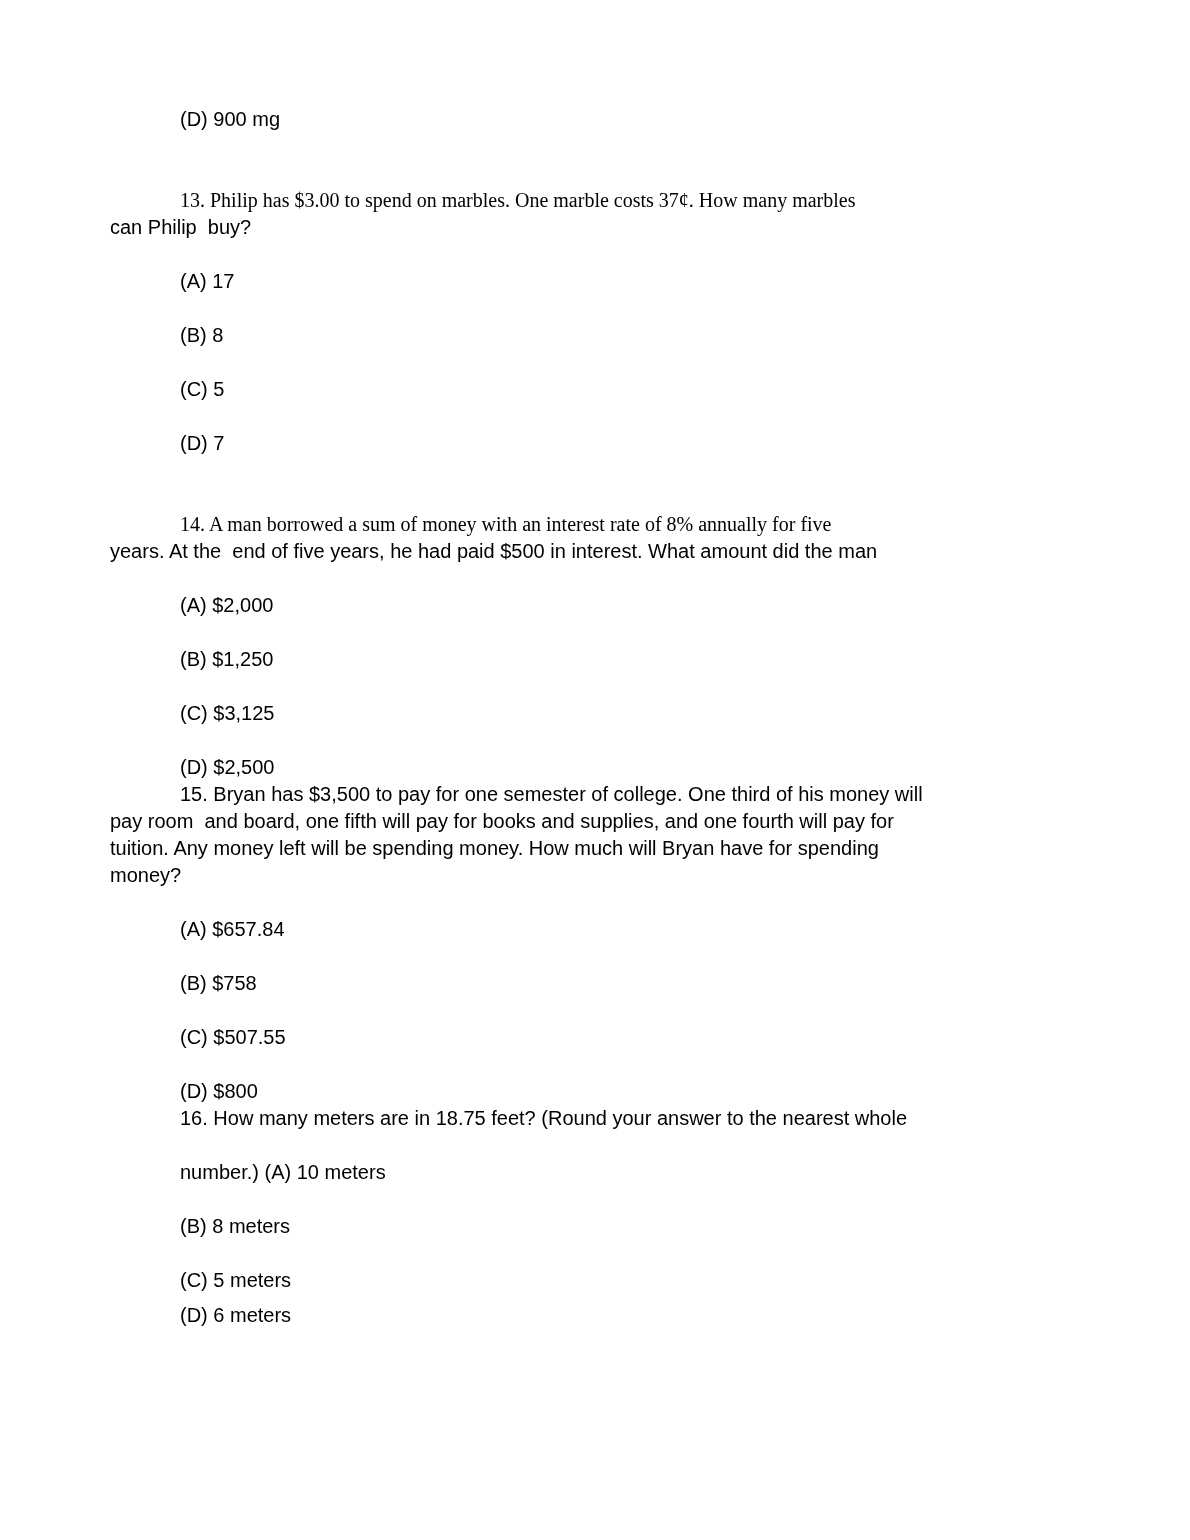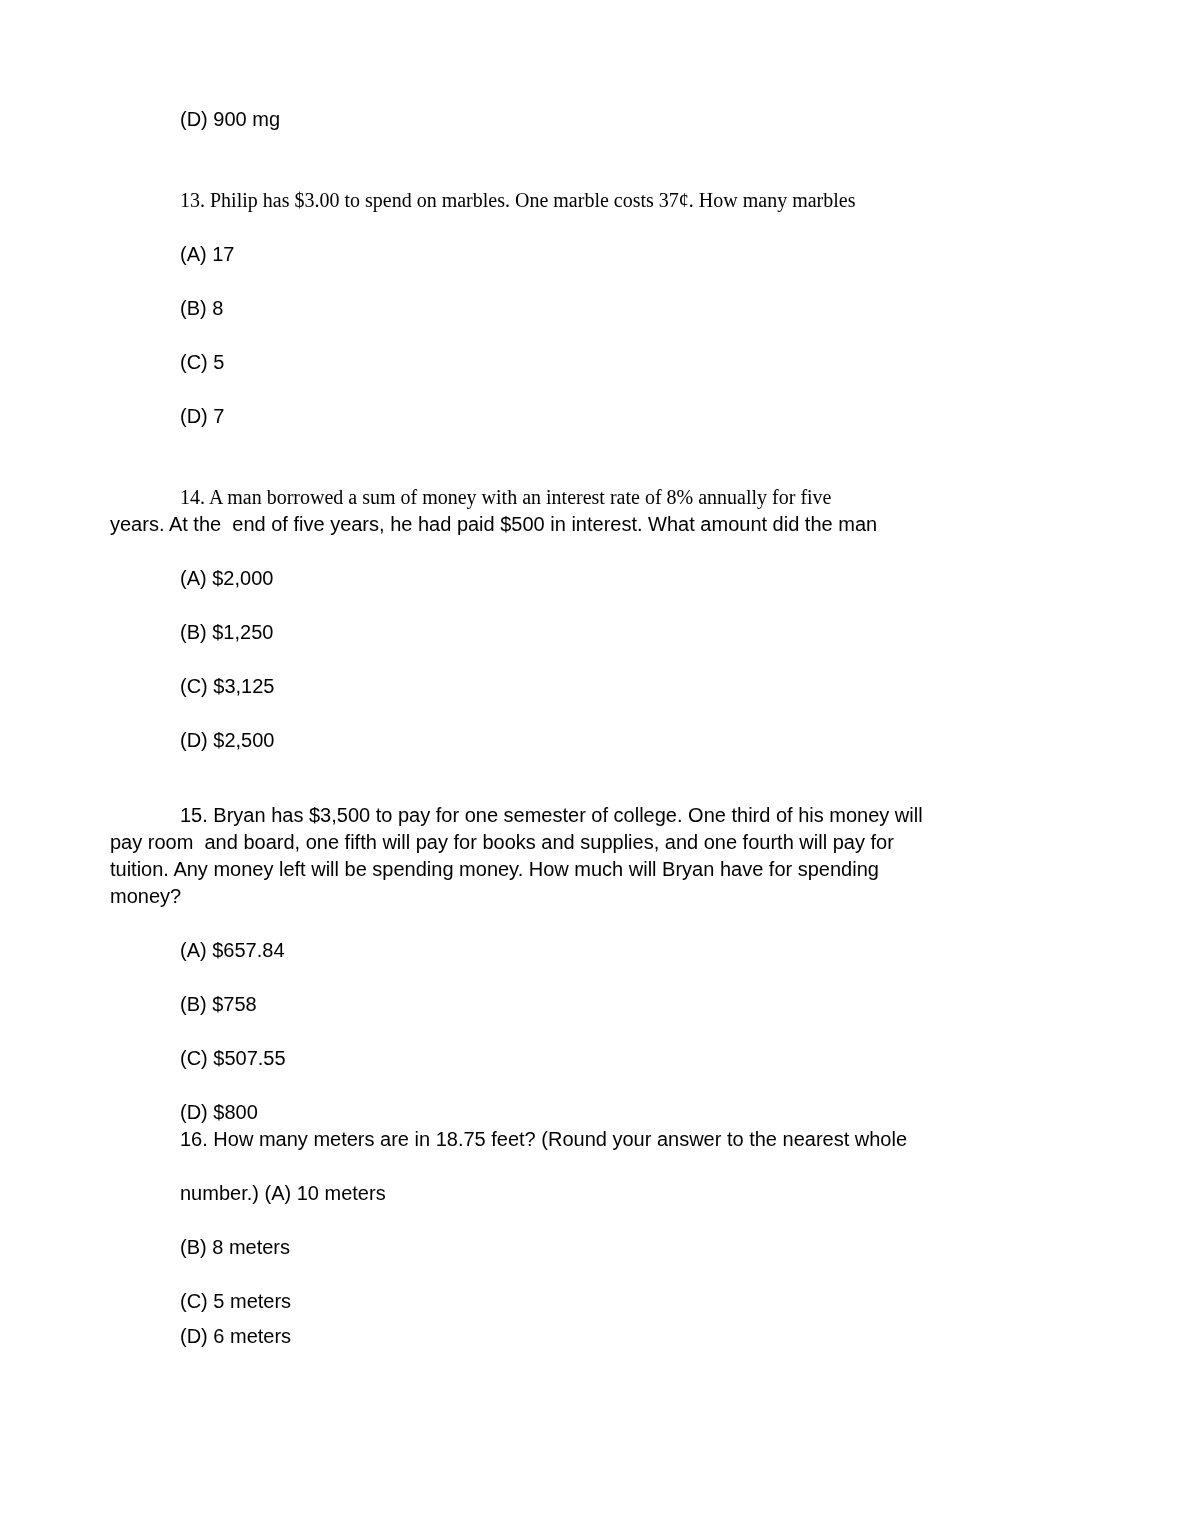--- a/index.html
+++ b/index.html
@@ -23,31 +23,32 @@
   }
   
   .qfirst { padding-left: 70px; }
   
   .opt { padding-left: 70px; }
   
   .gap1 { margin-top: 27px; }
   
   .gap2 { margin-top: 54px; font-family: Liberation Serif, serif; }
   
-  .gap2s { margin-top: 48px; }
+  .gap2s { }
   .gap1s { margin-top: 8px; }
 </style>
 </head>
 <body>
 
 <div class="page">
 
   <div class="line opt">(D) 900 mg</div>
 
   <div class="line qfirst gap2">13. Philip has $3.00 to spend on marbles. One marble costs 37¢. How many marbles</div>
+  <div class="line">can Philip  buy?</div>
   <div class="line opt gap1">(A) 17</div>
   <div class="line opt gap1">(B) 8</div>
   <div class="line opt gap1">(C) 5</div>
   <div class="line opt gap1">(D) 7</div>
 
   <div class="line qfirst gap2">14. A man borrowed a sum of money with an interest rate of 8% annually for five</div>
   <div class="line">years. At the  end of five years, he had paid $500 in interest. What amount did the man</div>
   <div class="line opt gap1">(A) $2,000</div>
   <div class="line opt gap1">(B) $1,250</div>
   <div class="line opt gap1">(C) $3,125</div>

